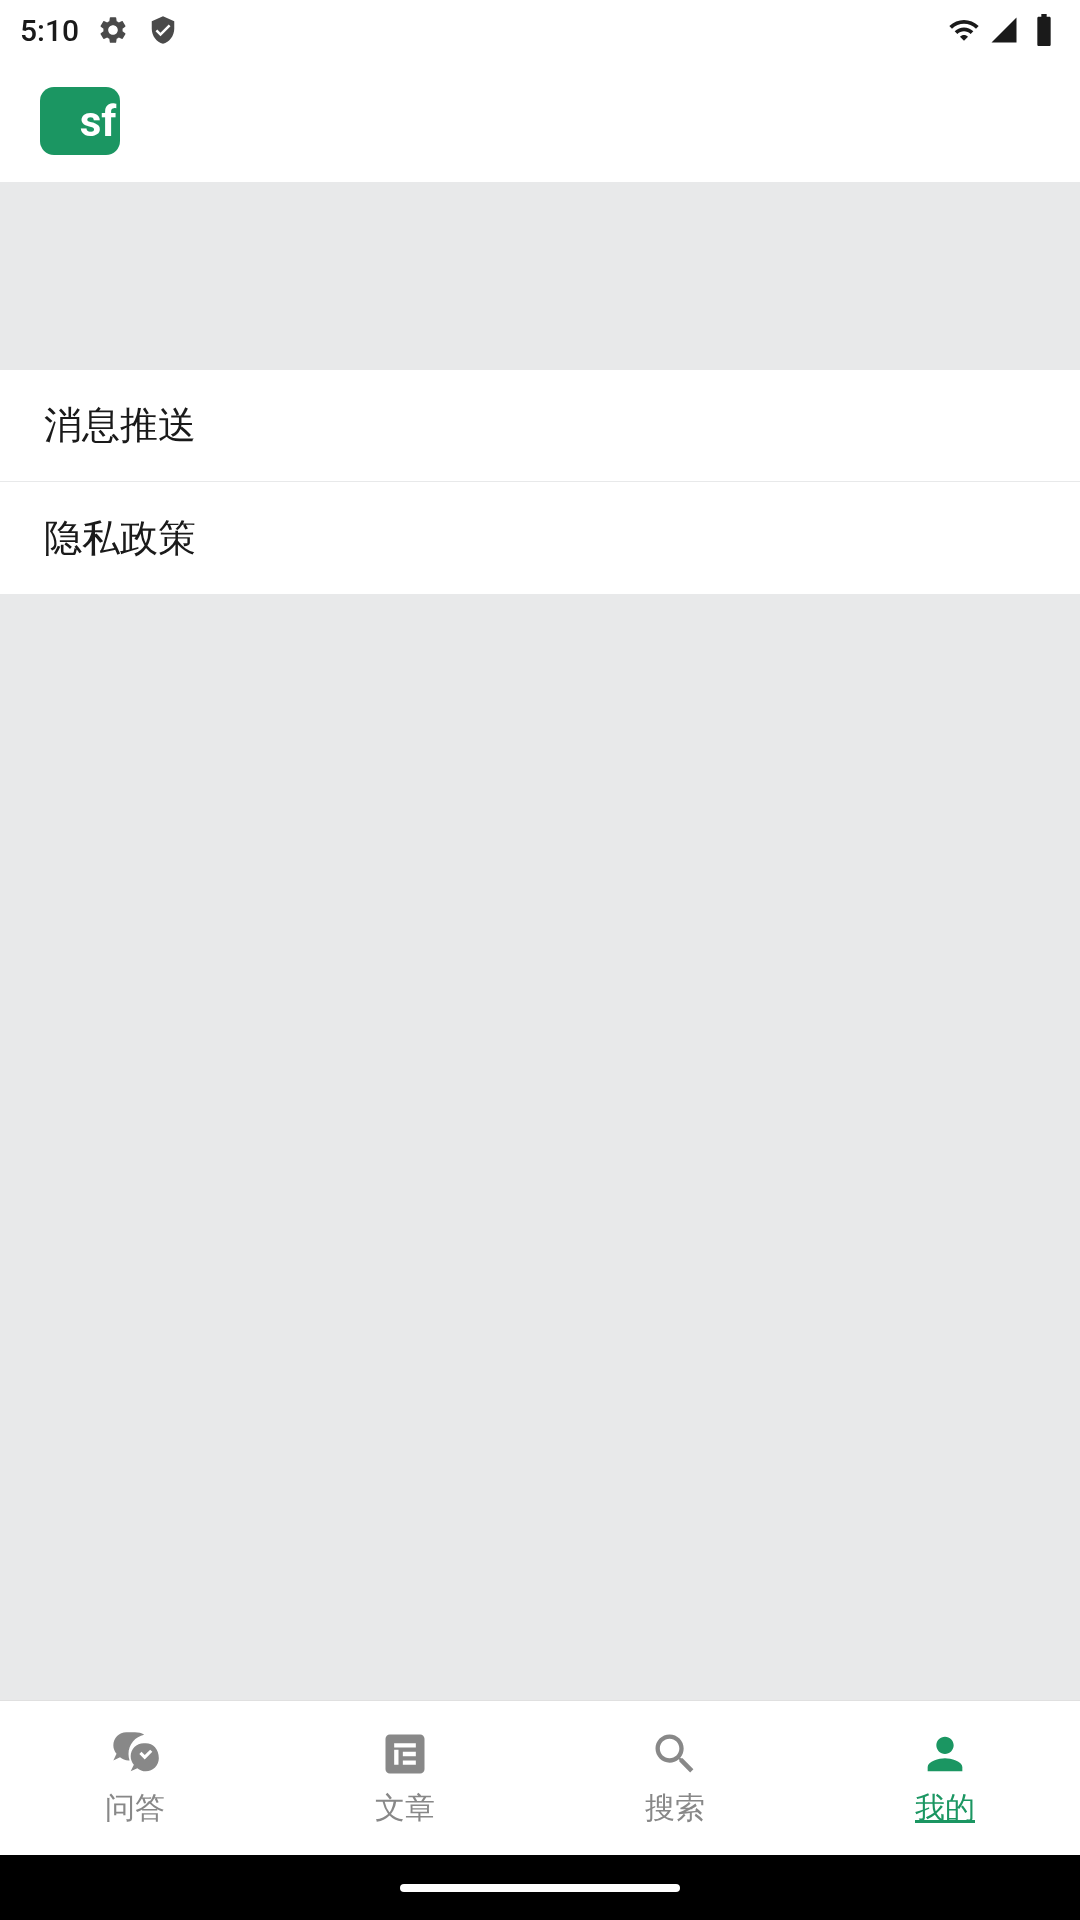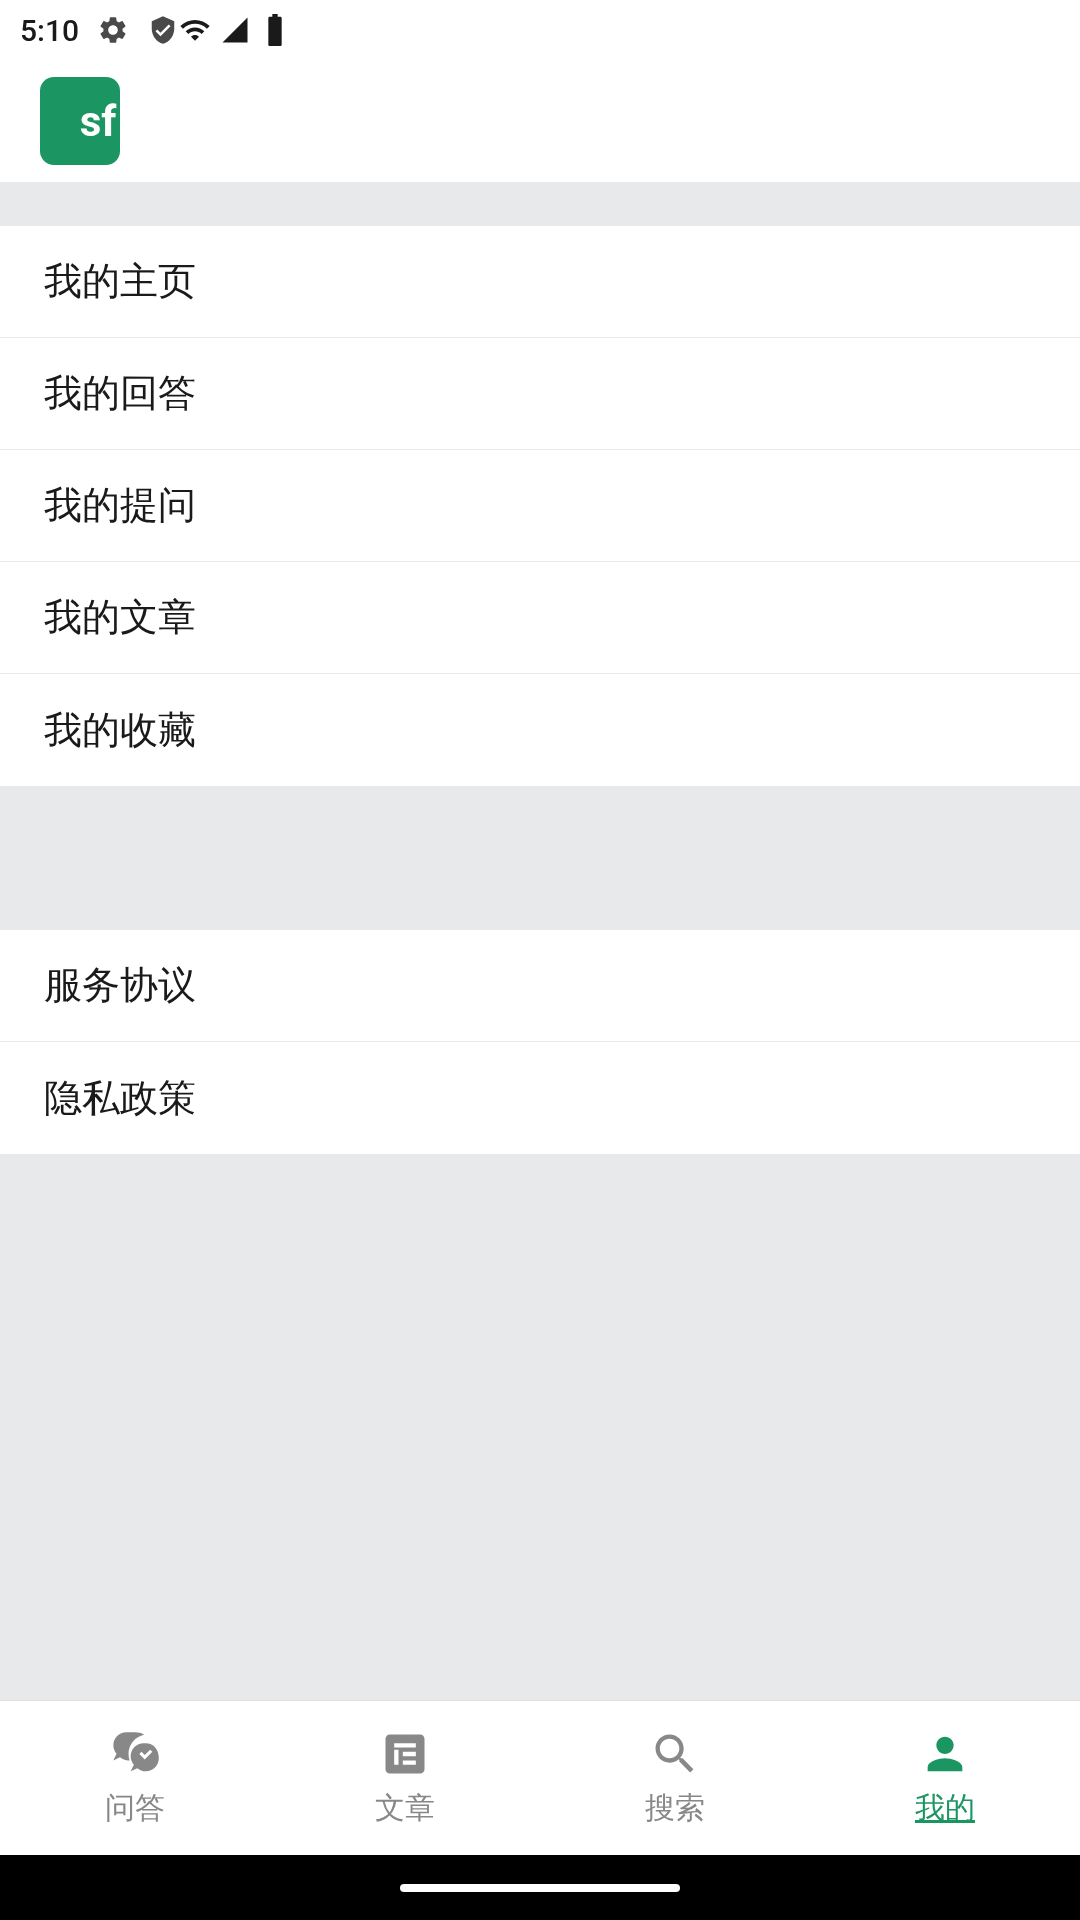--- a/index.html
+++ b/index.html
@@ -14,21 +14,21 @@
       background: #e8e9ea;
       display: flex;
       flex-direction: column;
       overflow: hidden;
     }
     .status-bar {
       height: 60px;
       background: #ffffff;
       display: flex;
       align-items: center;
-      justify-content: flex-start;
+      justify-content: space-between;
       padding: 0 20px;
     }
     .status-left {
       display: flex;
       align-items: center;
       gap: 18px;
     }
     .status-time {
       font-size: 30px;
       font-weight: 500;
@@ -49,21 +49,21 @@
     .header {
       height: 122px;
       background: #ffffff;
       display: flex;
       align-items: center;
       justify-content: space-between;
       padding: 0 40px;
     }
     .logo {
       width: 80px;
-      height: 88px;
+      height: 68px;
       background: #1b9662;
       border-radius: 14px;
       display: flex;
       align-items: center;
       justify-content: center;
       color: #ffffff;
       font-size: 42px;
       font-weight: bold;
       padding-left: 36px;
     }
@@ -190,46 +190,29 @@
 
 <div class="header">
   <div class="logo">
     <span>sf</span>
   </div>
 </div>
 
 <div class="main-content">
   <div class="spacer"></div>
 
+
+  <div class="section-gap"></div>
+
+
+  <div class="section-gap"></div>
+
   <div class="menu-section">
     <div class="menu-item">
-      <span>我的主页</span>
-    </div>
-    <div class="menu-item">
-      <span>我的回答</span>
-    </div>
-    <div class="menu-item">
-      <span>我的提问</span>
-    </div>
-    <div class="menu-item">
-      <span>我的文章</span>
-    </div>
-    <div class="menu-item">
-      <span>我的收藏</span>
-    </div>
-  </div>
-
-  <div class="section-gap"></div>
-
-
-  <div class="section-gap"></div>
-
-  <div class="menu-section">
-    <div class="menu-item">
-      <span>服务协议</span>
+      <span>消息推送</span>
     </div>
     <div class="menu-item">
       <span>隐私政策</span>
     </div>
   </div>
 </div>
 
 <div class="bottom-nav">
   <div class="nav-item">
     <span class="nav-icon">

